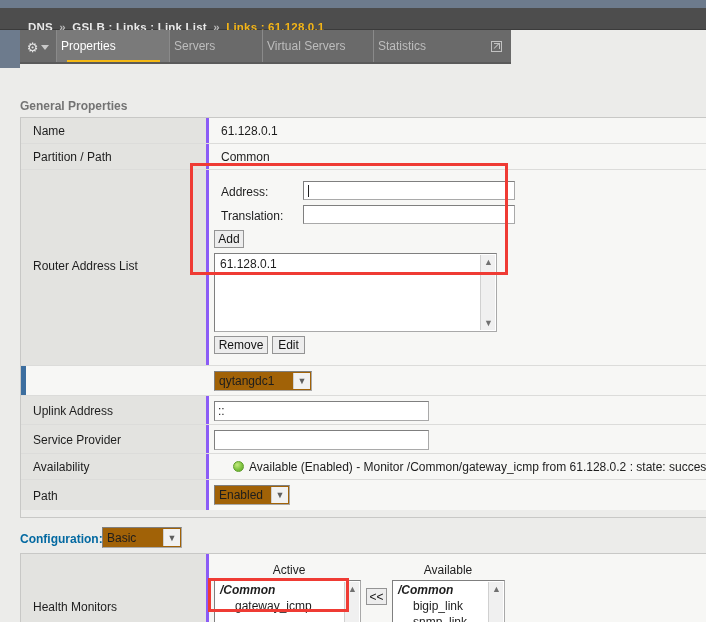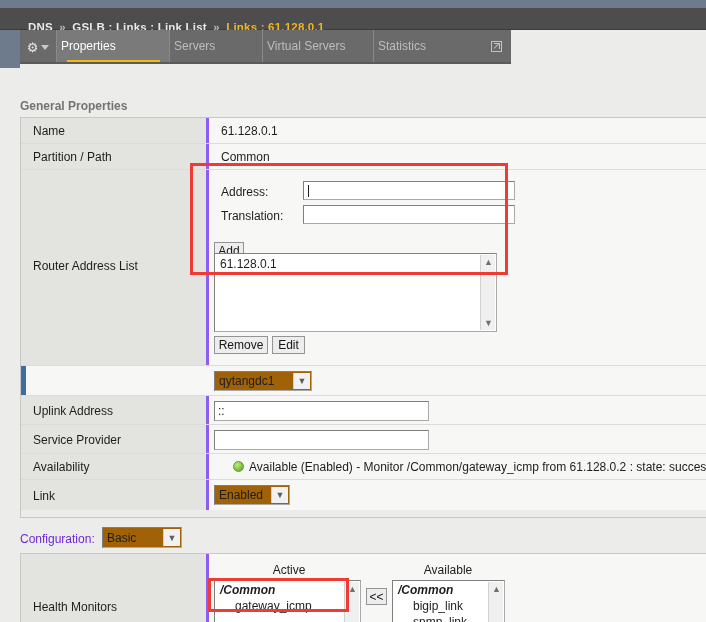--- a/index.html
+++ b/index.html
@@ -189,21 +189,21 @@
   }
 
   
   .redbox {
     position: absolute; border: 3px solid #ef3b34;
     pointer-events: none;
   }
 
   
   .cfg-label {
-    position: absolute; font-size: 12px; font-weight: normal; color: #6d28d9;
+    position: absolute; font-size: 12px; font-weight: bold; color: #0369a1;
   }
   .col-head {
     position: absolute; font-size: 12px; color: #1d1d1d; text-align: center;
   }
 </style>
 </head>
 <body>
 
 <div id="app">
 
@@ -276,21 +276,21 @@
         <div class="tinput" style="left:93px; top:11px; width:212px; height:19px;">
           <span></span>
           <span class="caret" style="left:4px; top:3px; height:12px;"></span>
         </div>
 
         <span class="txt" style="top:39px;">Translation:</span>
         <div class="tinput" style="left:93px; top:35px; width:212px; height:19px; padding-top:3px;">
           <span></span>
         </div>
 
-        <div class="btn" style="left:4px; top:72px; width:30px; height:18px;">
+        <div class="btn" style="left:4px; top:60px; width:30px; height:18px;">
           <span>Add</span>
         </div>
 
         <div class="listbox" style="left:4px; top:83px; width:283px; height:79px;">
           <div class="opt" style="padding-top:3px;">61.128.0.1</div>
           <div class="vscroll">
             <div class="arrow up">▲</div>
             <div class="arrow dn">▼</div>
           </div>
         </div>
@@ -341,21 +341,21 @@
         <span style="top:6px;">Availability</span>
       </div>
       <div class="row-value">
         <span class="status-dot" style="left:23px; top:7px;"></span>
         <span class="txt" style="left:39px; top:6px;">Available (Enabled) - Monitor /Common/gateway_icmp from 61.128.0.2 : state: success</span>
       </div>
     </div>
 
     <div class="row" style="height:30px;">
       <div class="row-label">
-        <span style="top:9px;">Link</span>
+        <span style="top:9px;">Path</span>
       </div>
       <div class="row-value">
         <div class="select" style="left:4px; top:5px; width:76px; height:20px;">
           <span class="sel-txt">Enabled</span>
           <span class="sel-btn">▼</span>
         </div>
       </div>
     </div>
   </div>
 

